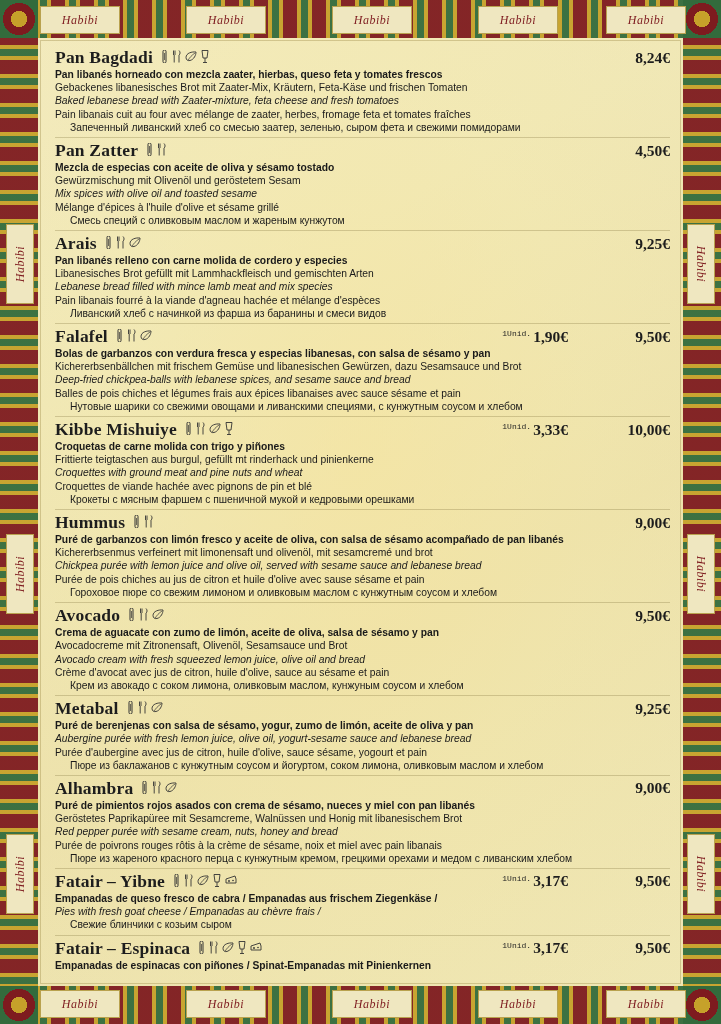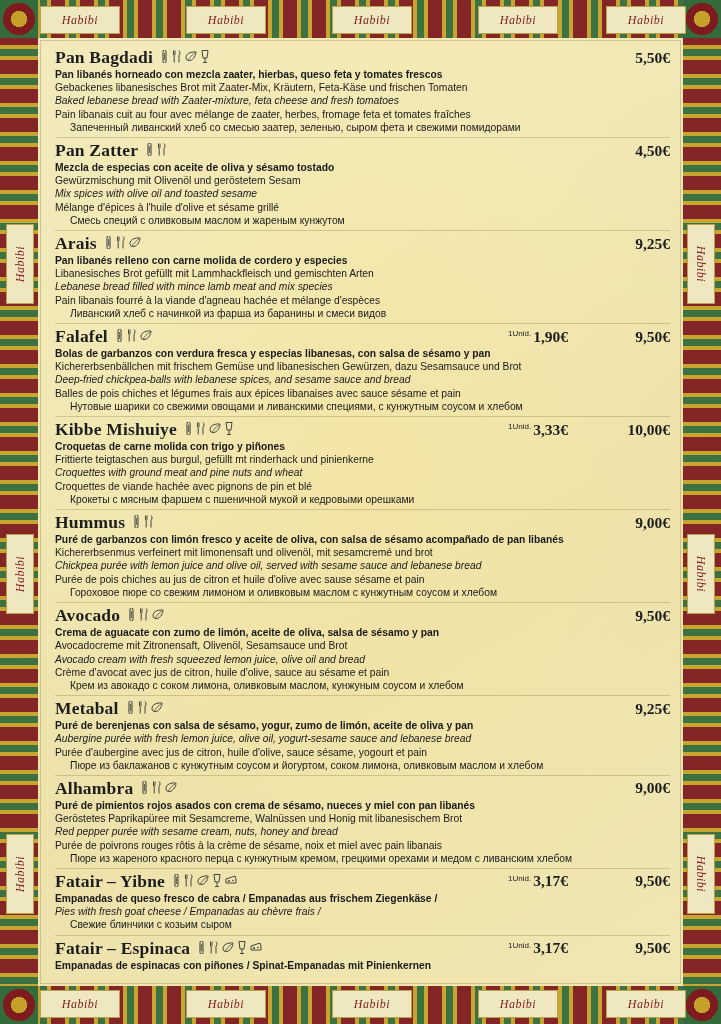--- a/index.html
+++ b/index.html
@@ -116,20 +116,21 @@
   }
   .ic{display:inline-block;color:#3a3a3a;}
   .ic svg{display:block}
   .spacer{flex:1}
   .unit{
     font-size:8px;
     color:#222;
     margin-right:2px;
     position:relative;
     top:-3px;
+    font-family:Liberation Mono, monospace;
   }
   .unitprice{
     font-family:"Liberation Serif", serif;
     font-size:15.5px;
     font-weight:700;
     color:#1d1d1d;
     margin-right:40px;
     white-space:nowrap;
   }
   .price{
@@ -215,21 +216,21 @@
                 </svg>
               </span>
               <span class="ic">
                 <svg width="8" height="13" viewBox="0 0 8 13">
                   <path d="M1 0.5 H7 L6 8 H2 Z" fill="none" stroke="#333" stroke-width="0.9"></path>
                   <path d="M4 8 V12.5 M2 12.5 H6" stroke="#333" stroke-width="0.9"></path>
                 </svg>
               </span>
             </div>
             <div class="spacer"></div>
-            <div class="price">5,50€</div>
+            <div class="price">8,24€</div>
           </div>
           <div class="desc es">Pan libanés horneado con mezcla zaater, hierbas, queso feta y tomates frescos</div>
           <div class="desc de">Gebackenes libanesisches Brot mit Zaater-Mix, Kräutern, Feta-Käse und frischen Tomaten</div>
           <div class="desc en">Baked lebanese bread  with Zaater-mixture, feta cheese and fresh tomatoes</div>
           <div class="desc fr">Pain libanais cuit au four avec mélange de zaater, herbes, fromage feta et tomates fraîches</div>
           <div class="desc ru">Запеченный ливанский хлеб со смесью заатер, зеленью, сыром фета и свежими помидорами</div>
         </div>
         <div class="divider"></div>
         <div class="item">
           <div class="row-head">

